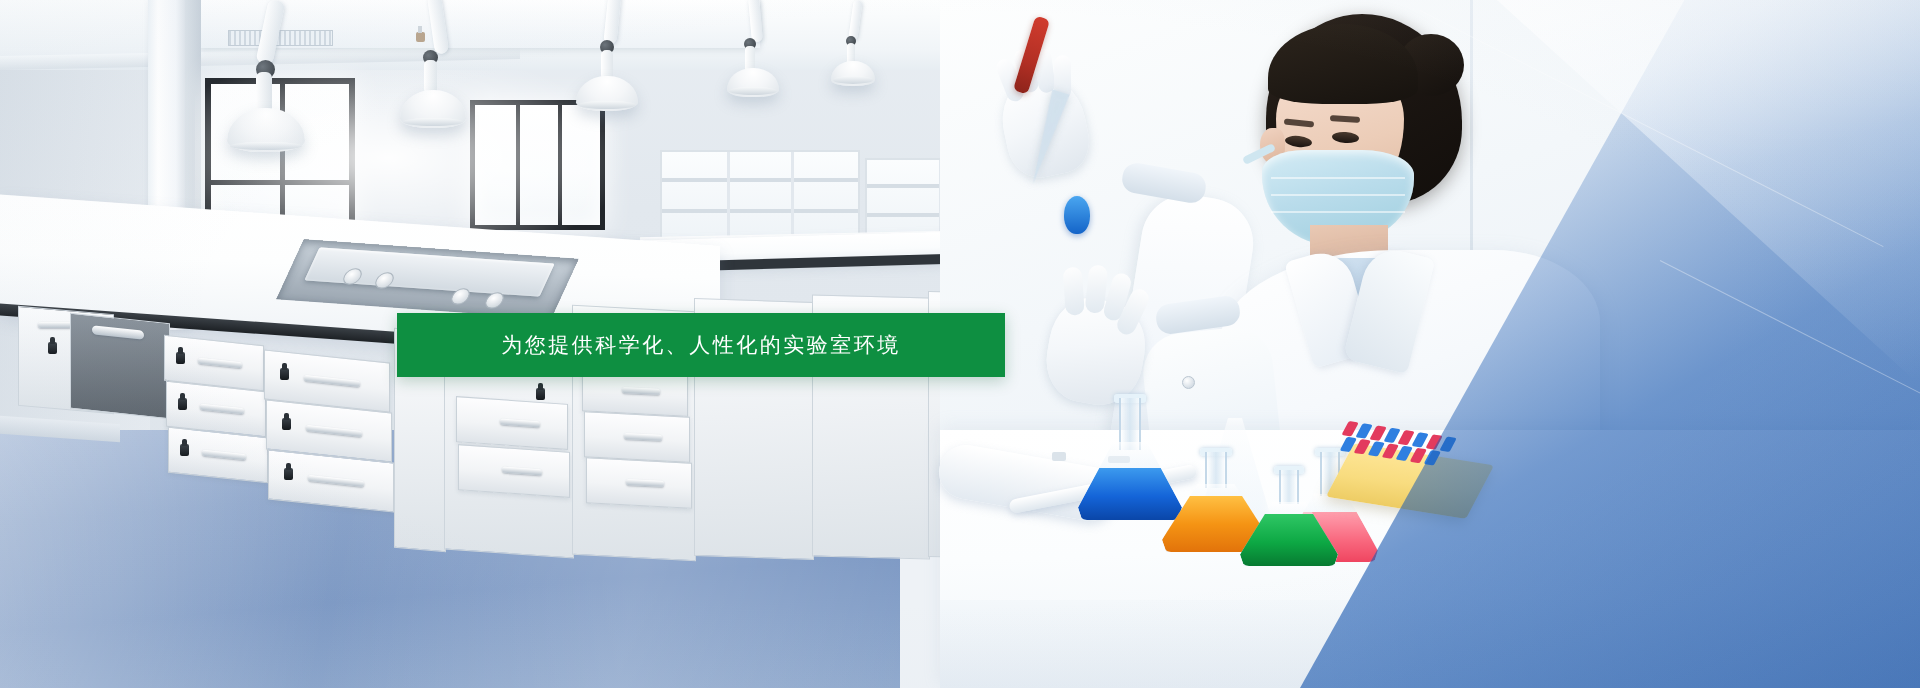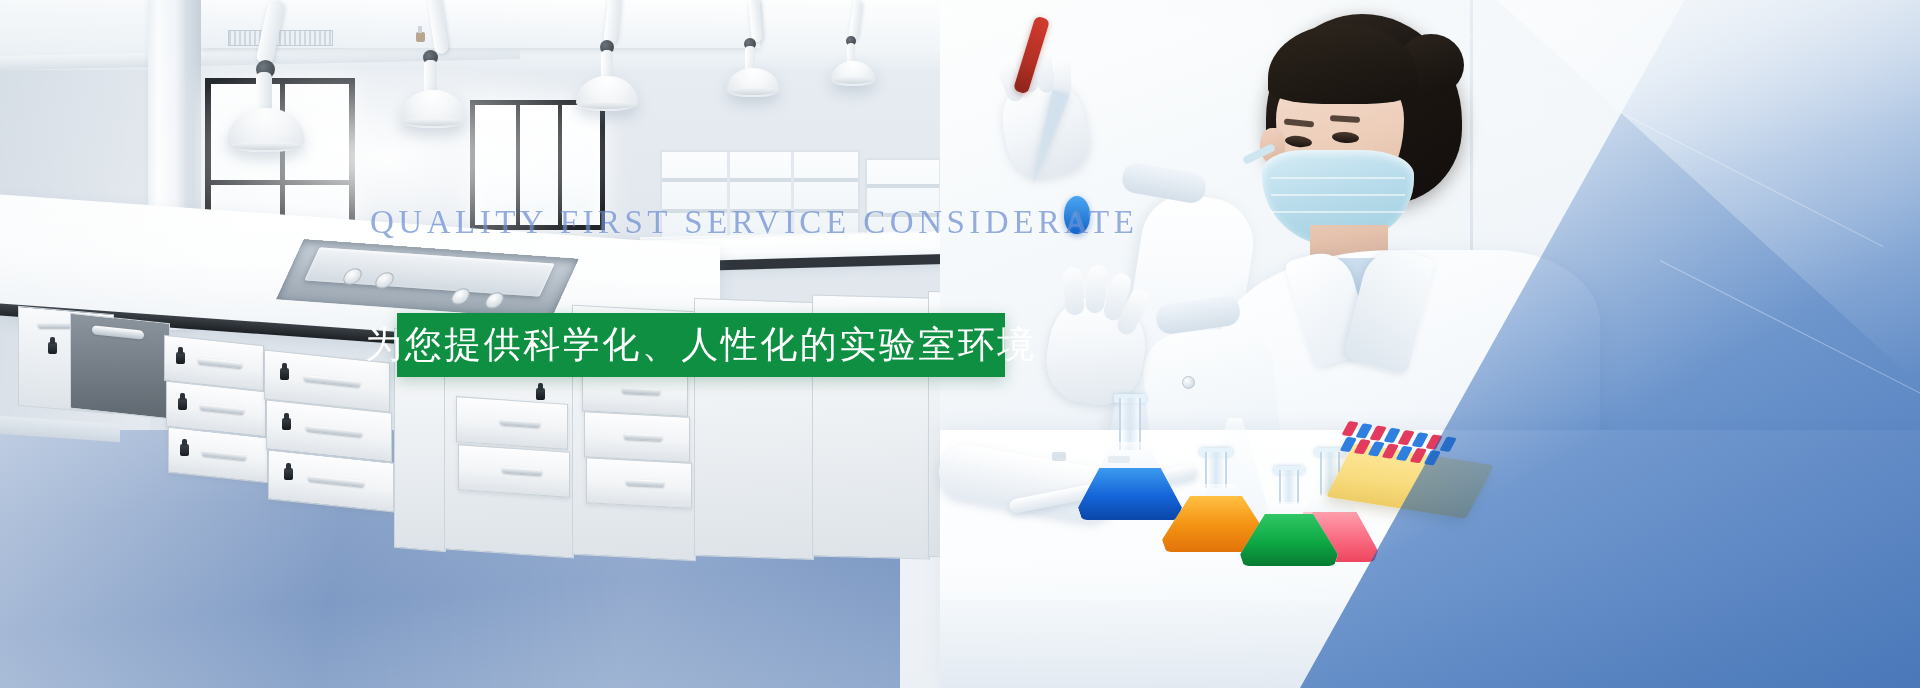--- a/index.html
+++ b/index.html
@@ -605,21 +605,21 @@
   }
   .green-bar{
     position:absolute; left:397px; top:313px;
     width:608px; height:64px;
     background:#0e8f41;
     display:flex; align-items:center; justify-content:center;
     box-shadow:0 4px 14px rgba(10,90,50,.25);
   }
   .green-bar span{
     font-family:"DejaVu Sans","Liberation Sans",sans-serif;
-    font-size:37px; letter-spacing:2.5px; color:#ffffff;
+    font-size:21px; letter-spacing:2.5px; color:#ffffff;
     white-space:nowrap;
   }
 
   .vignette{
     position:absolute; inset:0; pointer-events:none;
     background:radial-gradient(ellipse at 50% 45%, rgba(255,255,255,0) 55%, rgba(170,190,210,.10) 100%);
   }
 </style>
 </head>
 <body>
@@ -879,20 +879,19 @@
 
   <div class="blue-diag"></div>
   <div class="blue-diag2"></div>
   <div class="blue-line">
     <i style="left:60px;  top:10px;  width:520px; transform:rotate(27deg);"></i>
     <i style="left:300px; top:260px; width:300px; transform:rotate(27deg);"></i>
   </div>
 
   <div class="vignette"></div>
 
-  <div class="english-line">QUALITY FIRST SERVICE CONSIDERATE</div>
 
 
   <div class="green-bar">
     <span>为您提供科学化、人性化的实验室环境</span>
   </div>
 
 </div>
 
 </body></html>

